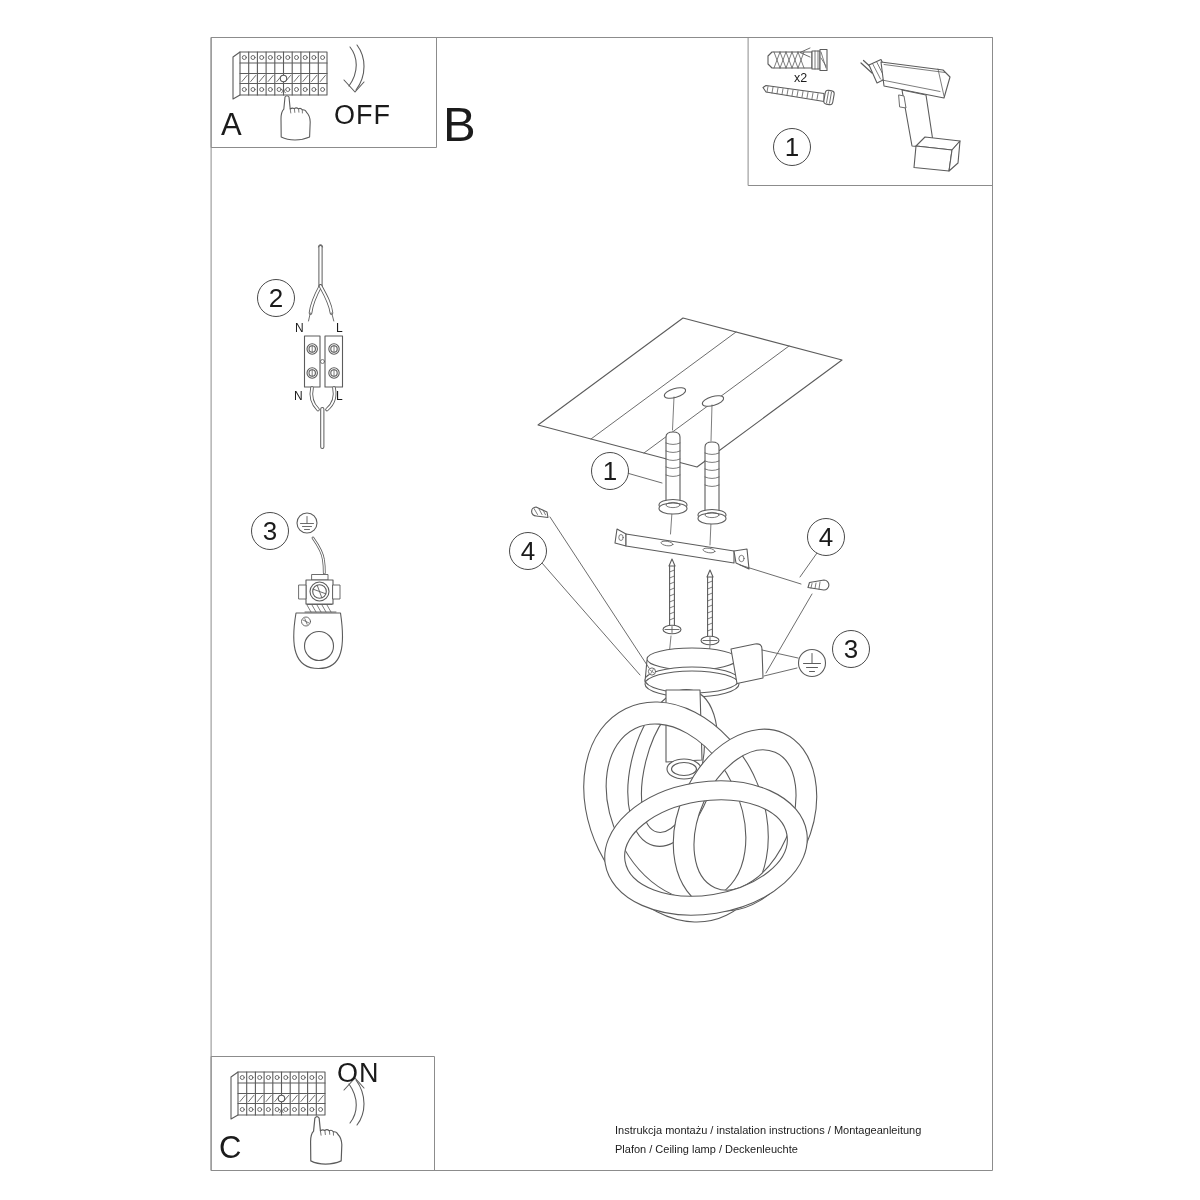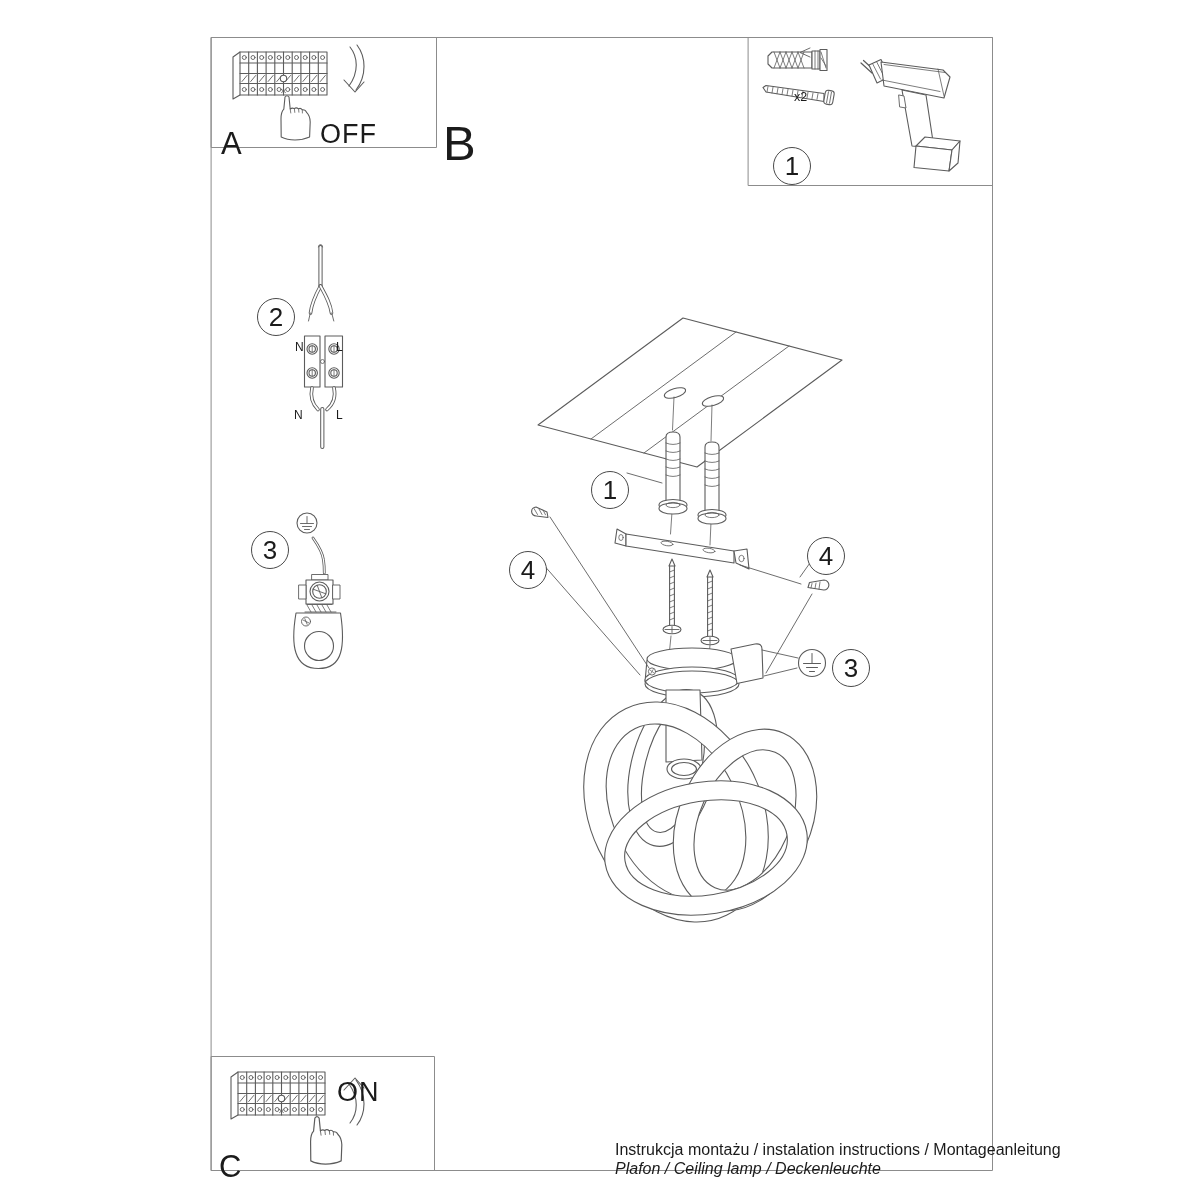--- a/index.html
+++ b/index.html
@@ -1,32 +1,32 @@
 <!DOCTYPE html>
 <html><head>
 <meta charset="utf-8">
 <style>
   html,body{margin:0;padding:0;}
   body{
     width:1200px;height:1200px;position:relative;background:#ffffff;
     font-family:"Liberation Sans", sans-serif;color:#1b1b1b;overflow:hidden;
   }
   svg#art{position:absolute;left:0;top:0;}
-  .abs{position:absolute;margin-top:19px;}
+  .abs{position:absolute;}
   .step-letter{font-size:31px;line-height:1;}
   .big-letter{font-size:49px;line-height:1;font-weight:500;}
   .switch-word{font-size:27px;line-height:1;letter-spacing:1px;}
   .qty{font-size:12.5px;line-height:1;}
   .wire-label{font-size:12px;line-height:1;}
   .badge{
     width:38px;height:38px;border:1.4px solid #4a4a4a;border-radius:50%;
     background:#fff;display:flex;align-items:center;justify-content:center;
     font-size:26px;line-height:1;box-sizing:border-box;
   }
-  .footer-line{font-size:16px;line-height:19px;white-space:nowrap;}
+  .footer-line{font-size:11px;line-height:19px;white-space:nowrap;}
 </style>
 </head>
 <body>
 
 <svg id="art" width="1200" height="1200" viewBox="0 0 1200 1200" fill="none" stroke="#5c5c5c" stroke-width="1.1" stroke-linecap="round" stroke-linejoin="round">
 
   <defs>
 
     <g id="breaker-panel">
       <path d="M0,0 L-7,5 L-7,47 L0,43" fill="#fff"></path>
@@ -249,34 +249,34 @@
   </g>
 
   <g>
     <use href="#breaker-panel" transform="translate(238,1072)"></use>
     <use href="#hand-point" transform="translate(317,1117) scale(1.07)"></use>
     <use href="#arrow-curved" transform="translate(349,1125) scale(1,-1)"></use>
   </g>
 </svg>
 
 <div class="abs step-letter" style="left:221px;top:109px;">A</div>
-<div class="abs switch-word" style="left:320px;top:102px;">OFF</div>
+<div class="abs switch-word" style="left:334px;top:102px;">OFF</div>
 <div class="abs big-letter" style="left:443px;top:100px;">B</div>
 <div class="abs step-letter" style="left:219px;top:1132px;">C</div>
 <div class="abs switch-word" style="left:337px;top:1060px;">ON</div>
 
 <div class="abs qty" style="left:794px;top:72px;">x2</div>
 
 <div class="abs wire-label" style="left:295px;top:322px;">N</div>
 <div class="abs wire-label" style="left:336px;top:322px;">L</div>
 <div class="abs wire-label" style="left:294px;top:390px;">N</div>
 <div class="abs wire-label" style="left:336px;top:390px;">L</div>
 
 <div class="abs badge" style="left:773px;top:128px;">1</div>
 <div class="abs badge" style="left:257px;top:279px;">2</div>
 <div class="abs badge" style="left:251px;top:512px;">3</div>
 <div class="abs badge" style="left:591px;top:452px;">1</div>
 <div class="abs badge" style="left:509px;top:532px;">4</div>
 <div class="abs badge" style="left:807px;top:518px;">4</div>
 <div class="abs badge" style="left:832px;top:630px;">3</div>
 
 <div class="abs footer-line" style="left:615px;top:1121px;">Instrukcja montażu / instalation instructions / Montageanleitung</div>
-<div class="abs footer-line" style="left:615px;top:1140px;font-style:italic;">Plafon / Ceiling lamp / Deckenleuchte</div>
+<div class="abs footer-line" style="left:615px;top:1140px;">Plafon / Ceiling lamp / Deckenleuchte</div>
 
 </body></html>

